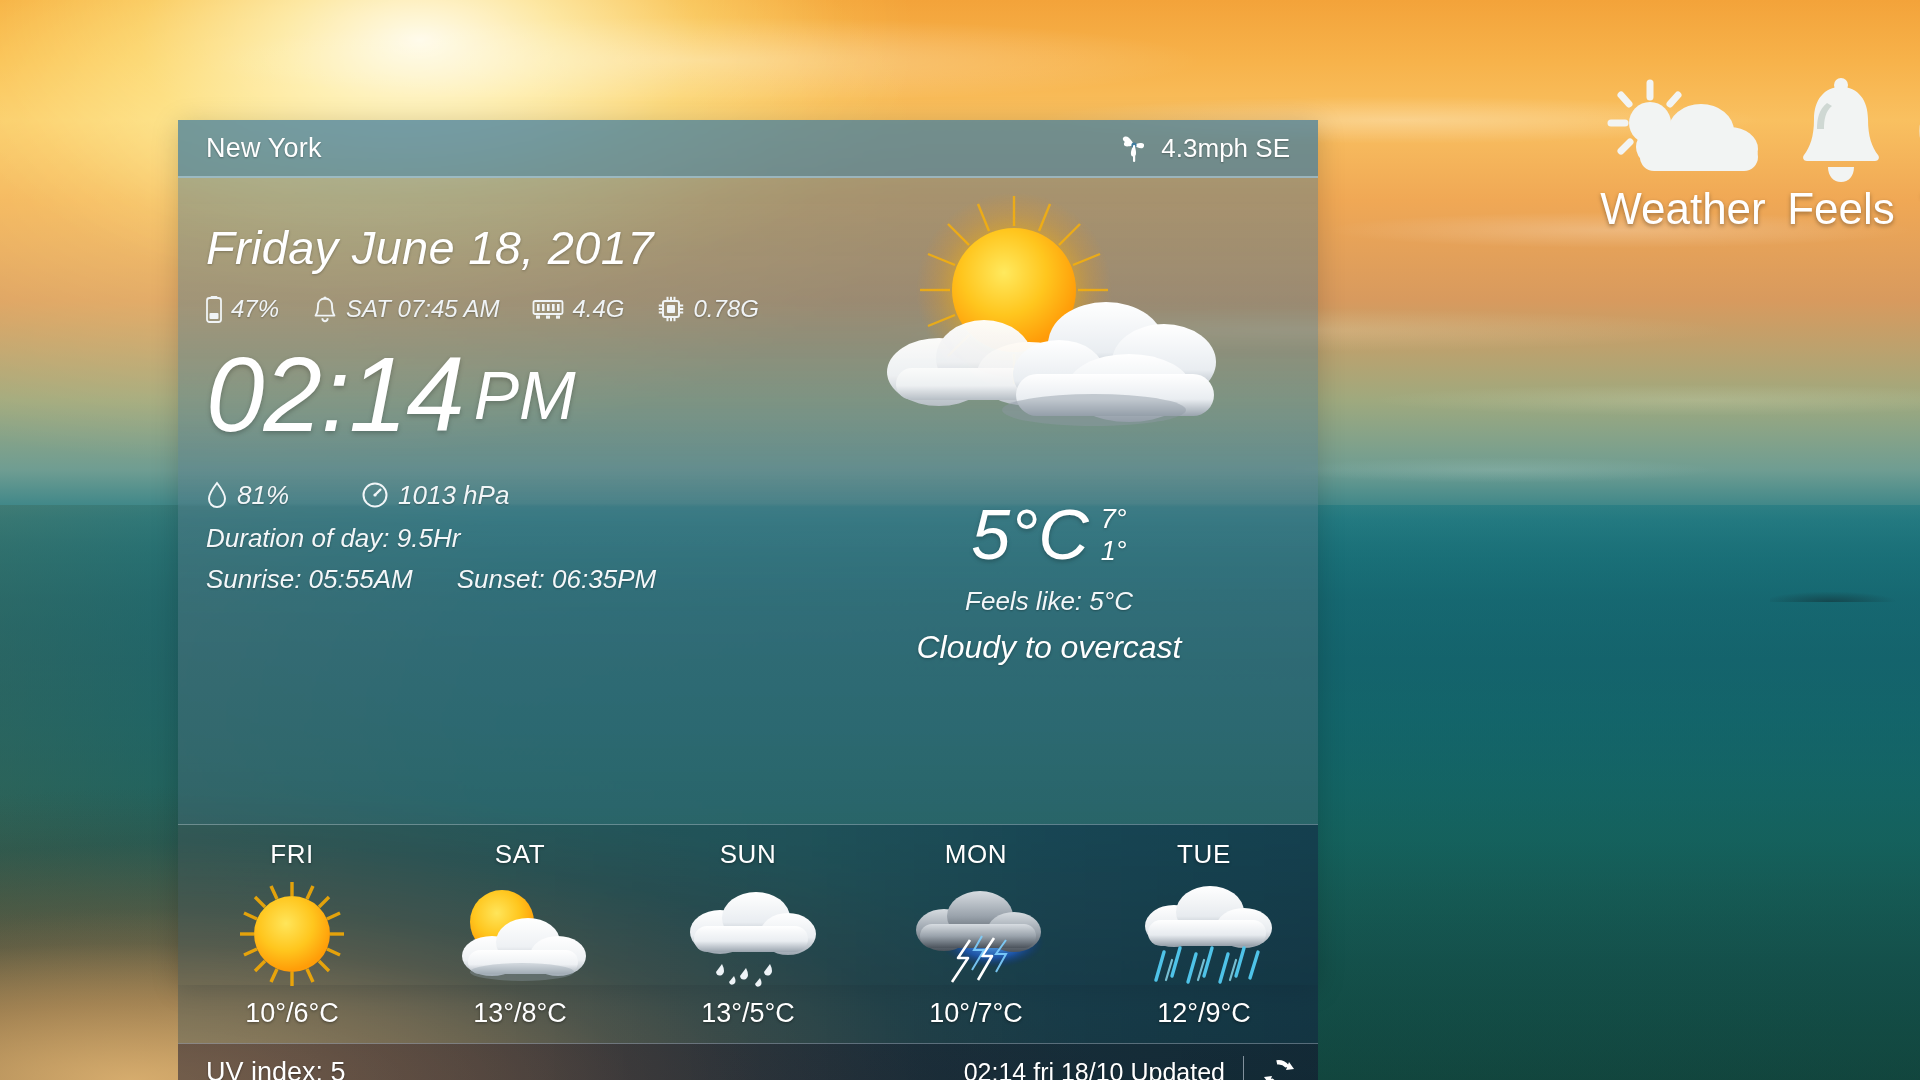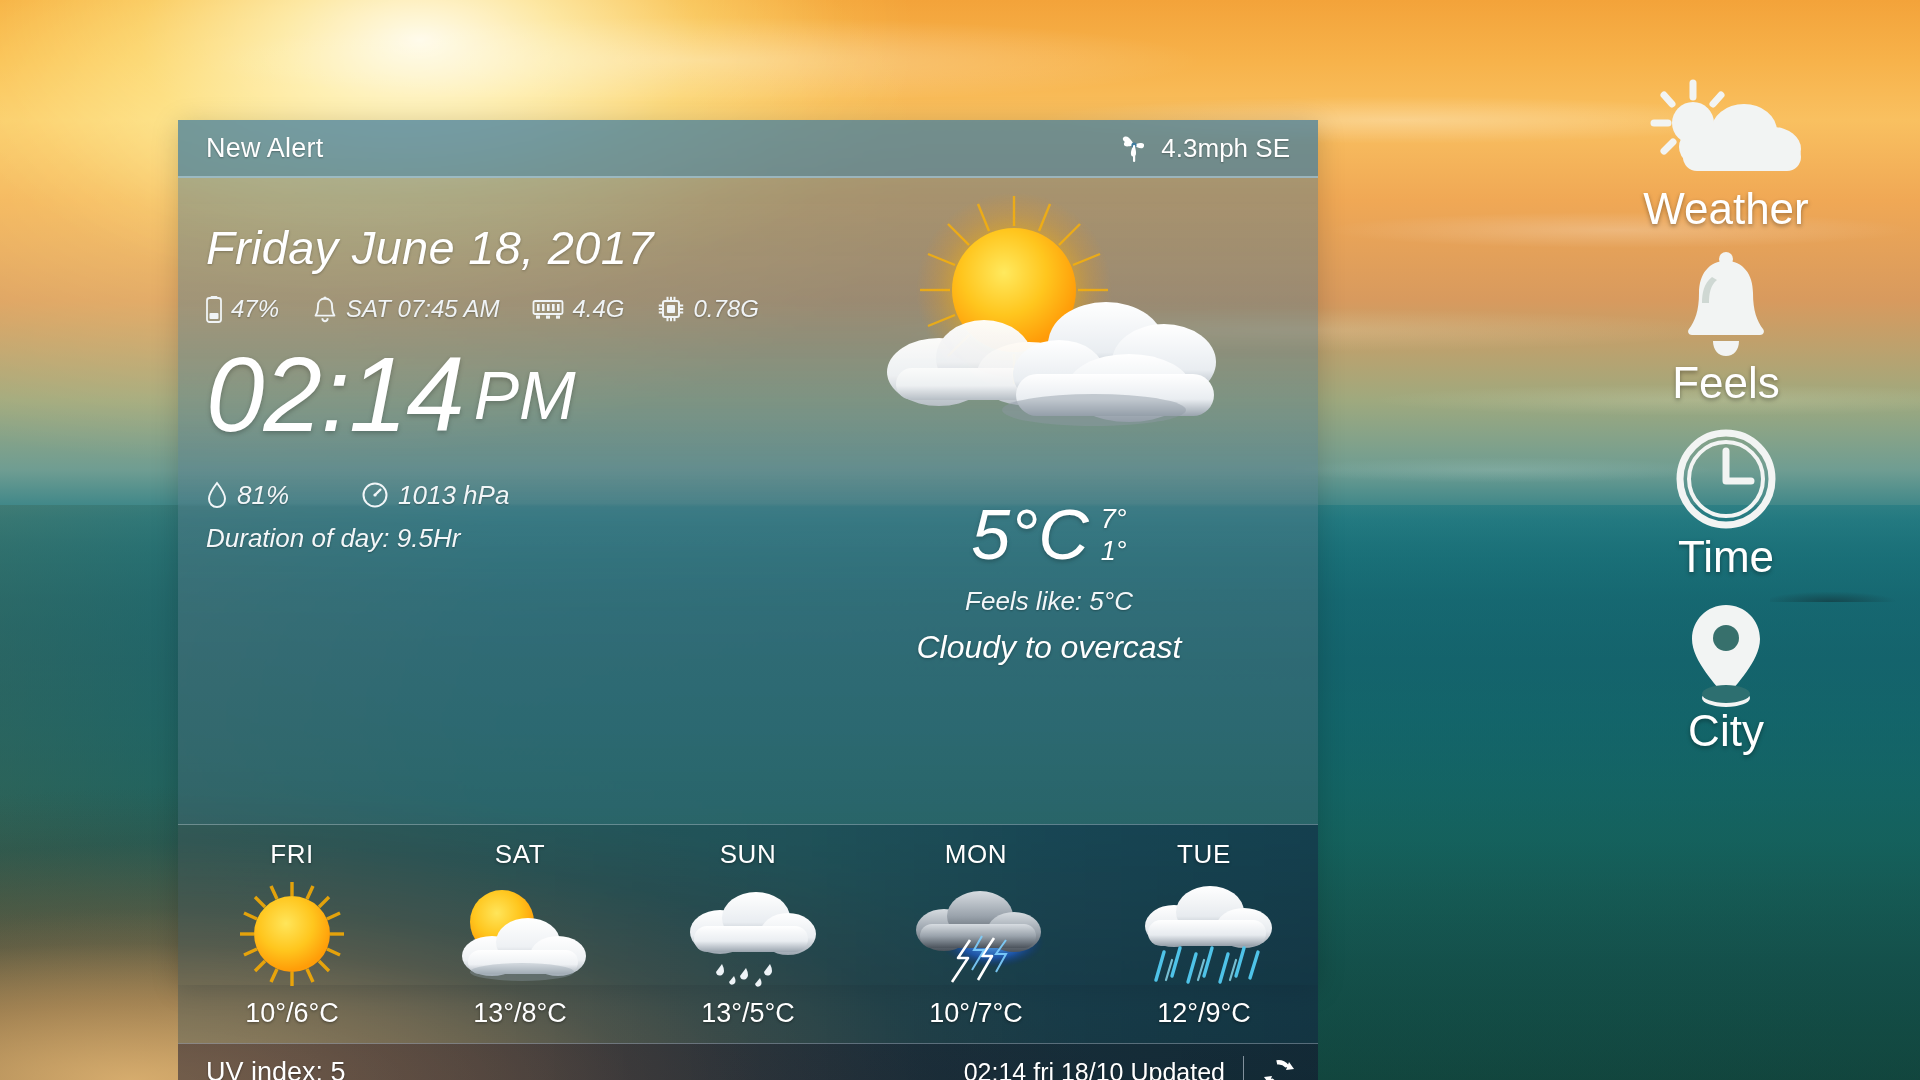--- a/index.html
+++ b/index.html
@@ -223,23 +223,23 @@
   .updated {
     color: #ffffff; font-size: 25px;
     font-family: "Liberation Sans Narrow", "Liberation Sans", sans-serif;
     text-shadow: 0 1px 2px rgba(0,0,0,0.45);
   }
   .foot-sep { width: 1px; height: 34px; background: rgba(220,230,240,0.55); }
 
   
   #sidebar {
     position: absolute;
-    right: 54px; top: 78px;
+    right: 42px; top: 78px;
     width: 280px;
-    display: flex; flex-direction: column; align-items: center;
+    display: flex; flex-direction: row; align-items: center;
     gap: 18px;
   }
   .side-item {
     display: flex; flex-direction: column; align-items: center;
     width: 230px;
   }
   .side-icon { height: 110px; display:flex; align-items:center; justify-content:center; }
   .side-label {
     color: #ffffff; font-size: 44px; font-weight: 300;
     margin-top: -4px;
@@ -254,21 +254,21 @@
 <div id="wallpaper"></div>
 <div id="ocean"></div>
 <div id="beach"></div>
 <div id="beach2"></div>
 <div id="clouds"></div>
 <div id="island"></div>
 
 <div id="widget">
 
   <div class="panel-head">
-    <div class="city-name">New Alert</div>
+    <div class="city-name">New York</div>
     <div class="wind-box">
       <span>
         <svg width="30" height="32" viewBox="0 0 30 32">
           <g fill="#ffffff">
             <path d="M15 13 C15 13 10 2 5 5 C1 7.5 8 13 15 13 Z"></path>
             <path d="M15 13 C15 13 26 8 25 14 C24.2 18.6 17.5 15.5 15 13 Z"></path>
             <path d="M15 13 C15 13 20 24 14.5 24.5 C10.2 24.9 12 16.5 15 13 Z"></path>
             <path d="M15 13 C15 13 4 17 5 11.5 C5.8 7.2 12 10 15 13 Z"></path>
             <circle cx="15" cy="13" r="2.6" fill="#3f7c9e"></circle>
             <rect x="14" y="13" width="2.2" height="17" rx="1"></rect>
@@ -371,20 +371,24 @@
               <circle cx="14" cy="14" r="11.5" fill="none" stroke="#f2f6f8" stroke-width="2"></circle>
               <path d="M14 14 L19.4 8.6" stroke="#f2f6f8" stroke-width="2.2" stroke-linecap="round"></path>
               <circle cx="14" cy="14" r="1.6" fill="#f2f6f8"></circle>
             </svg>
           </span>
           <span>1013 hPa</span>
         </div>
       </div>
 
       <div class="sun-line">Duration of day: 9.5Hr</div>
+      <div class="sun-line two">
+        <span>Sunrise: 05:55AM</span>
+        <span>Sunset: 06:35PM</span>
+      </div>
     </div>
 
     <div class="right-col">
       <div class="big-icon-wrap">
         <span>
           <svg width="400" height="300" viewBox="0 0 400 300" style="position:absolute;left:30px;top:-22px;">
             <defs>
               <radialGradient id="sunG" cx="42%" cy="36%" r="62%">
                 <stop offset="0%" stop-color="#ffe95e"></stop>
                 <stop offset="55%" stop-color="#ffc61e"></stop>

